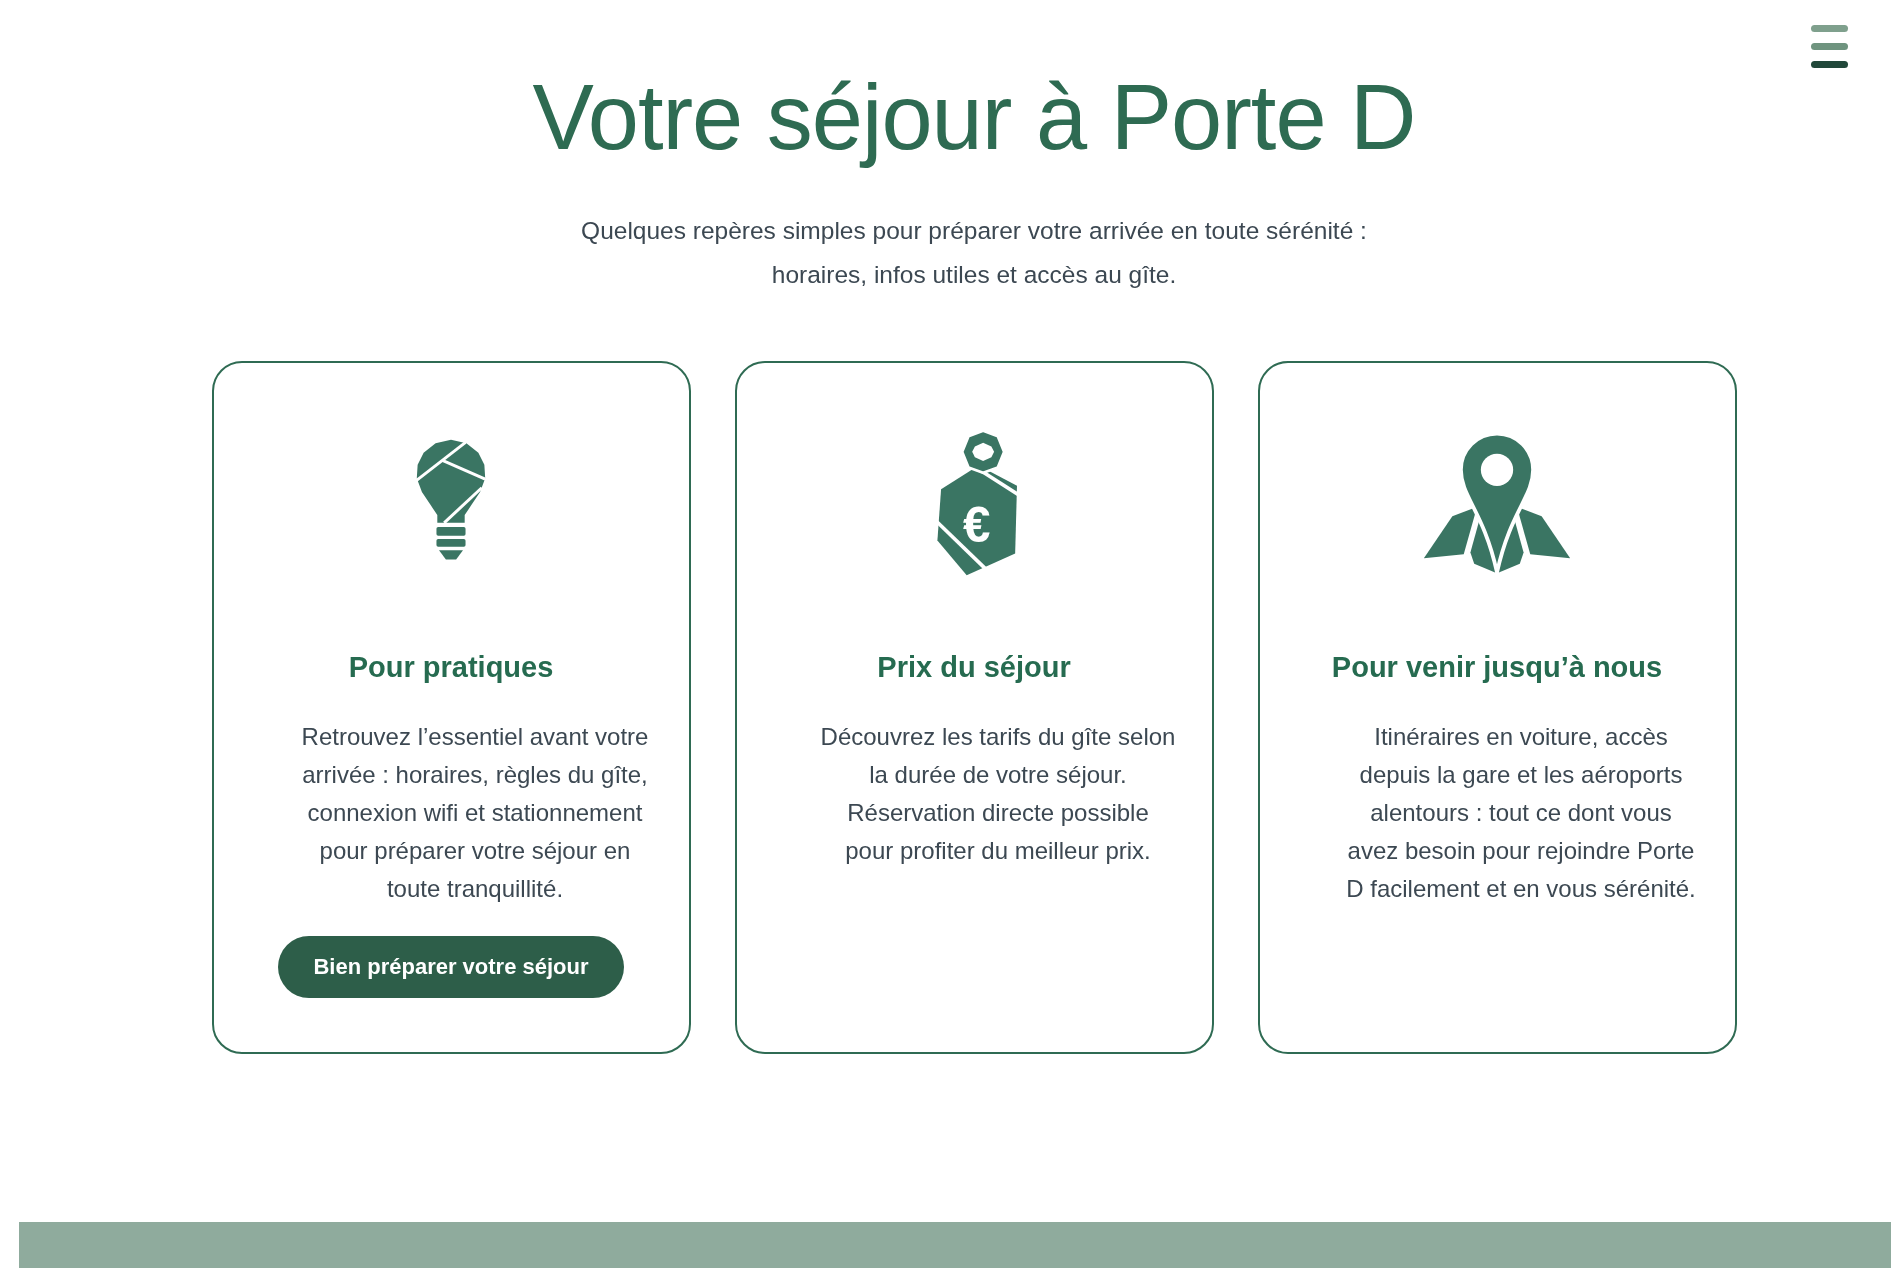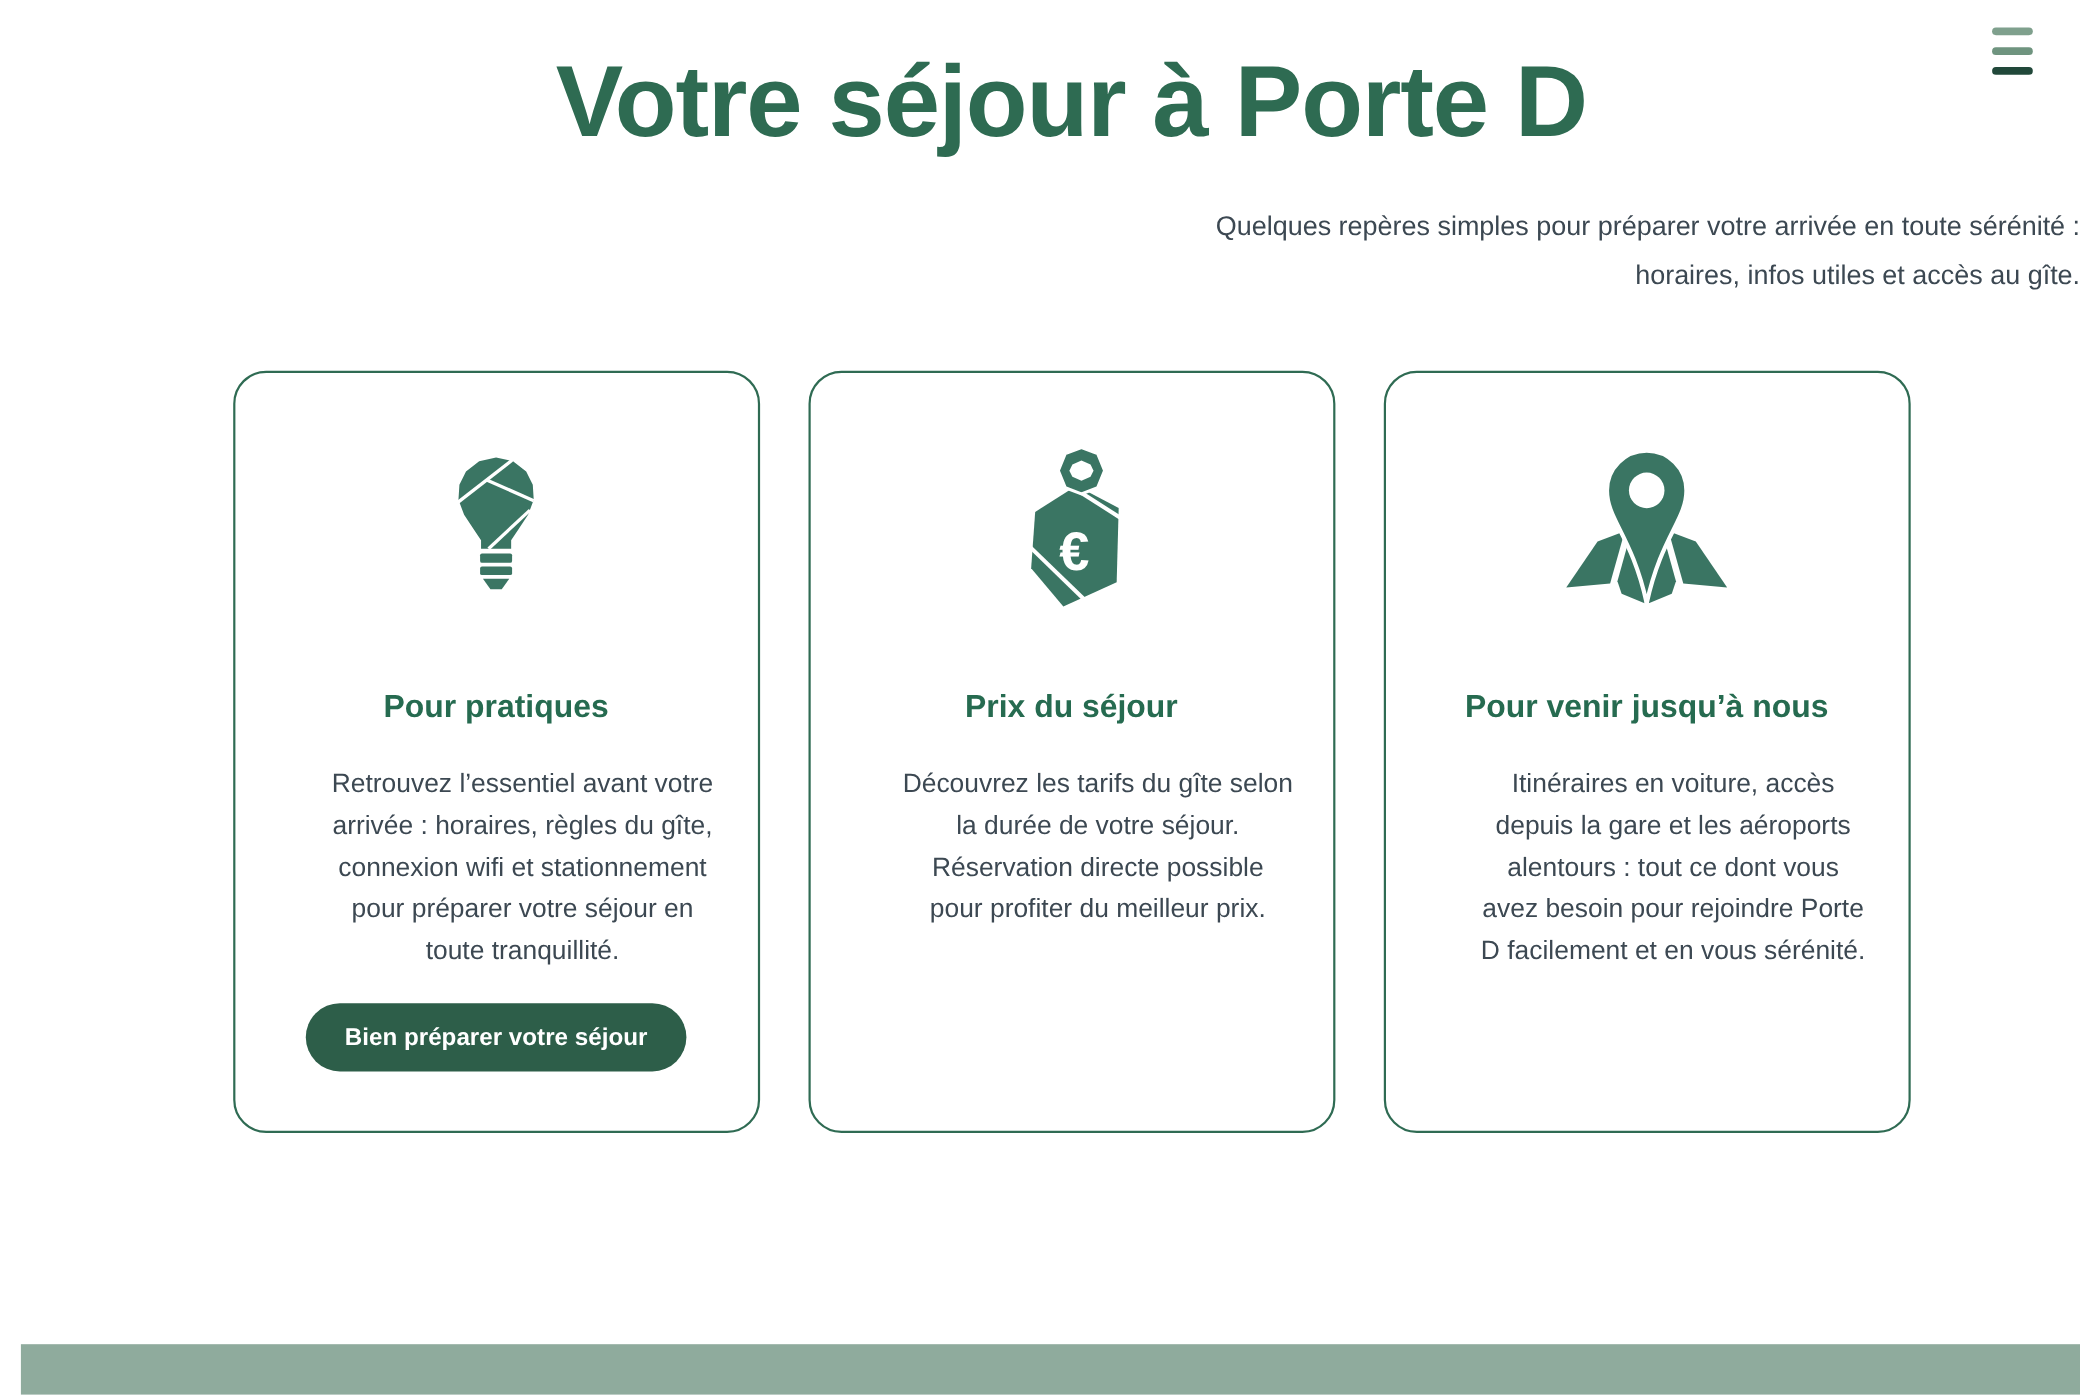--- a/index.html
+++ b/index.html
@@ -25,33 +25,32 @@
   .content{margin-left:57px;width:1834px;text-align:center;}
   .menu-btn{
     position:absolute;top:25px;right:43px;width:37px;
     display:flex;flex-direction:column;gap:11px;cursor:pointer;
   }
   .menu-btn .bar{height:7px;border-radius:4px;width:100%;}
   .menu-btn .bar:nth-child(1){background:var(--menu-bar-1);}
   .menu-btn .bar:nth-child(2){background:var(--menu-bar-2);}
   .menu-btn .bar:nth-child(3){background:var(--menu-bar-3);}
   .page-title{
-    margin-top:36px;
+    margin-top:60px;
     font-size:92px;
-    font-weight:bold;
+    font-weight:normal;
     letter-spacing:-1px;
     color:var(--title-green);
     line-height:1.25;
   }
   .page-subtitle{
     margin-top:34px;
     font-size:24.5px;
     line-height:44px;
     color:var(--body-text);
-    text-align:right;
   }
   .cards{
     margin-top:64px;
     display:flex;
     justify-content:center;
     gap:44px;
   }
   .card{
     width:479px;height:693px;
     border:2px solid var(--card-border);

